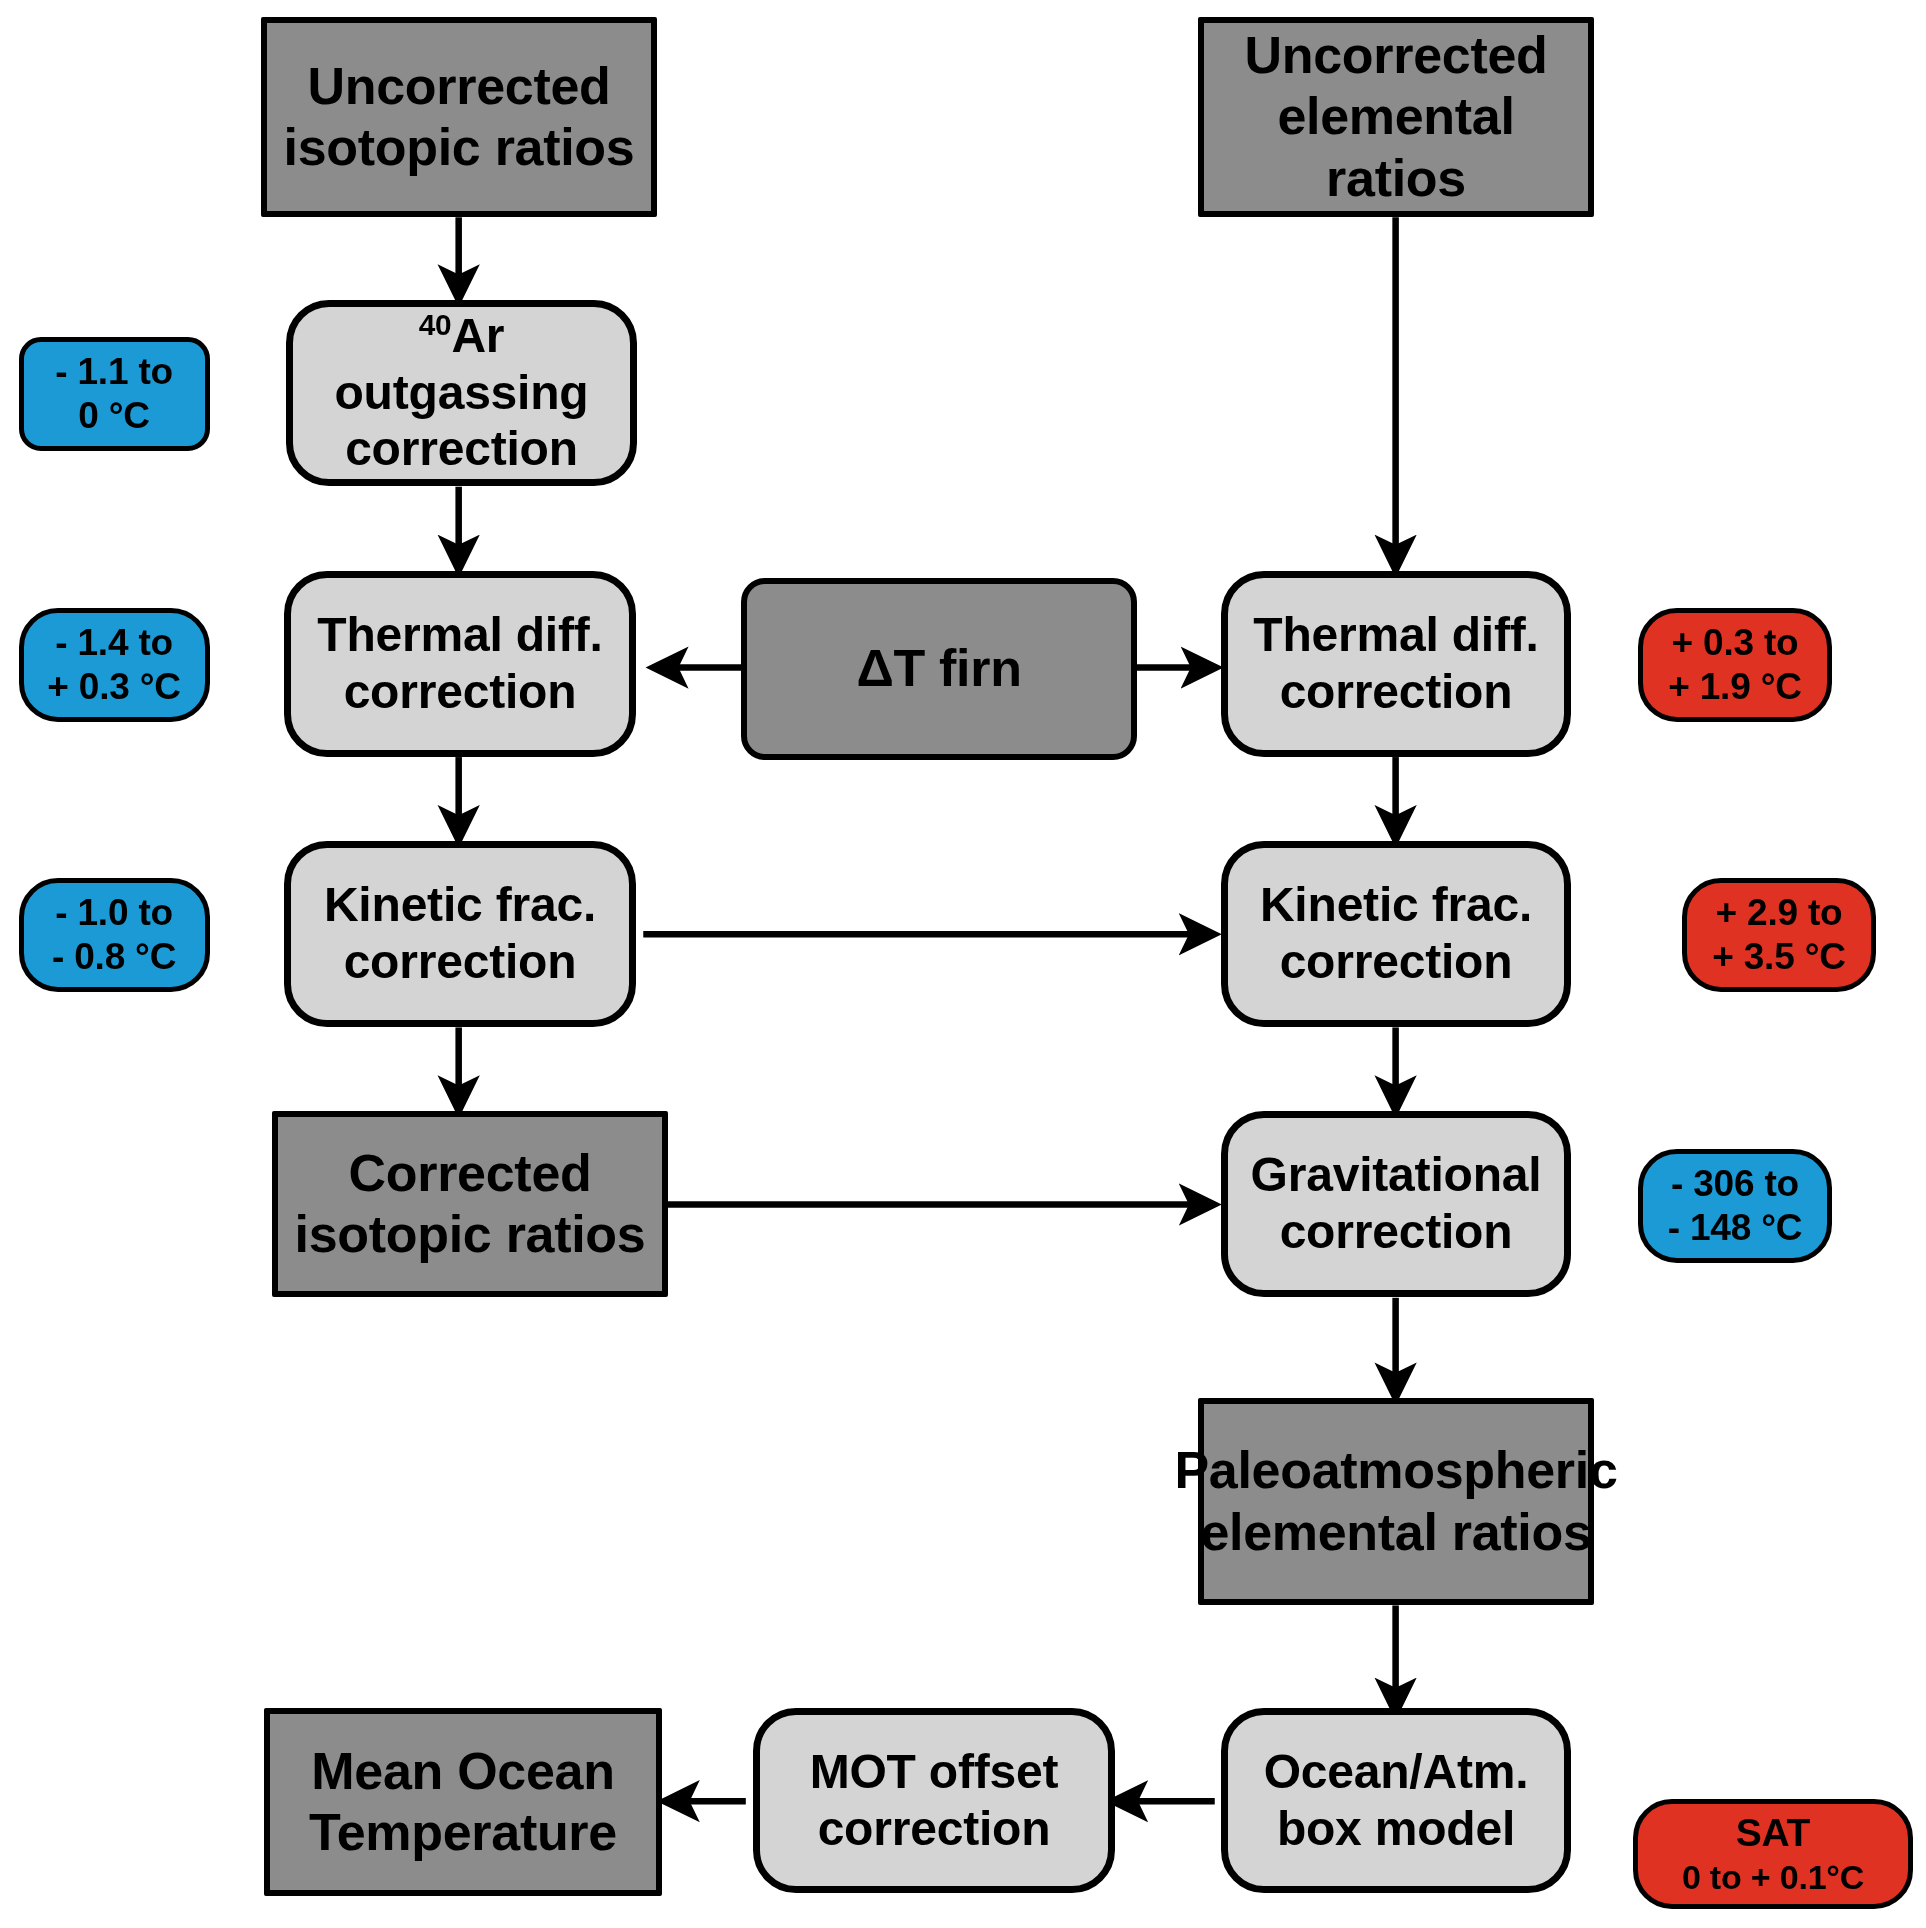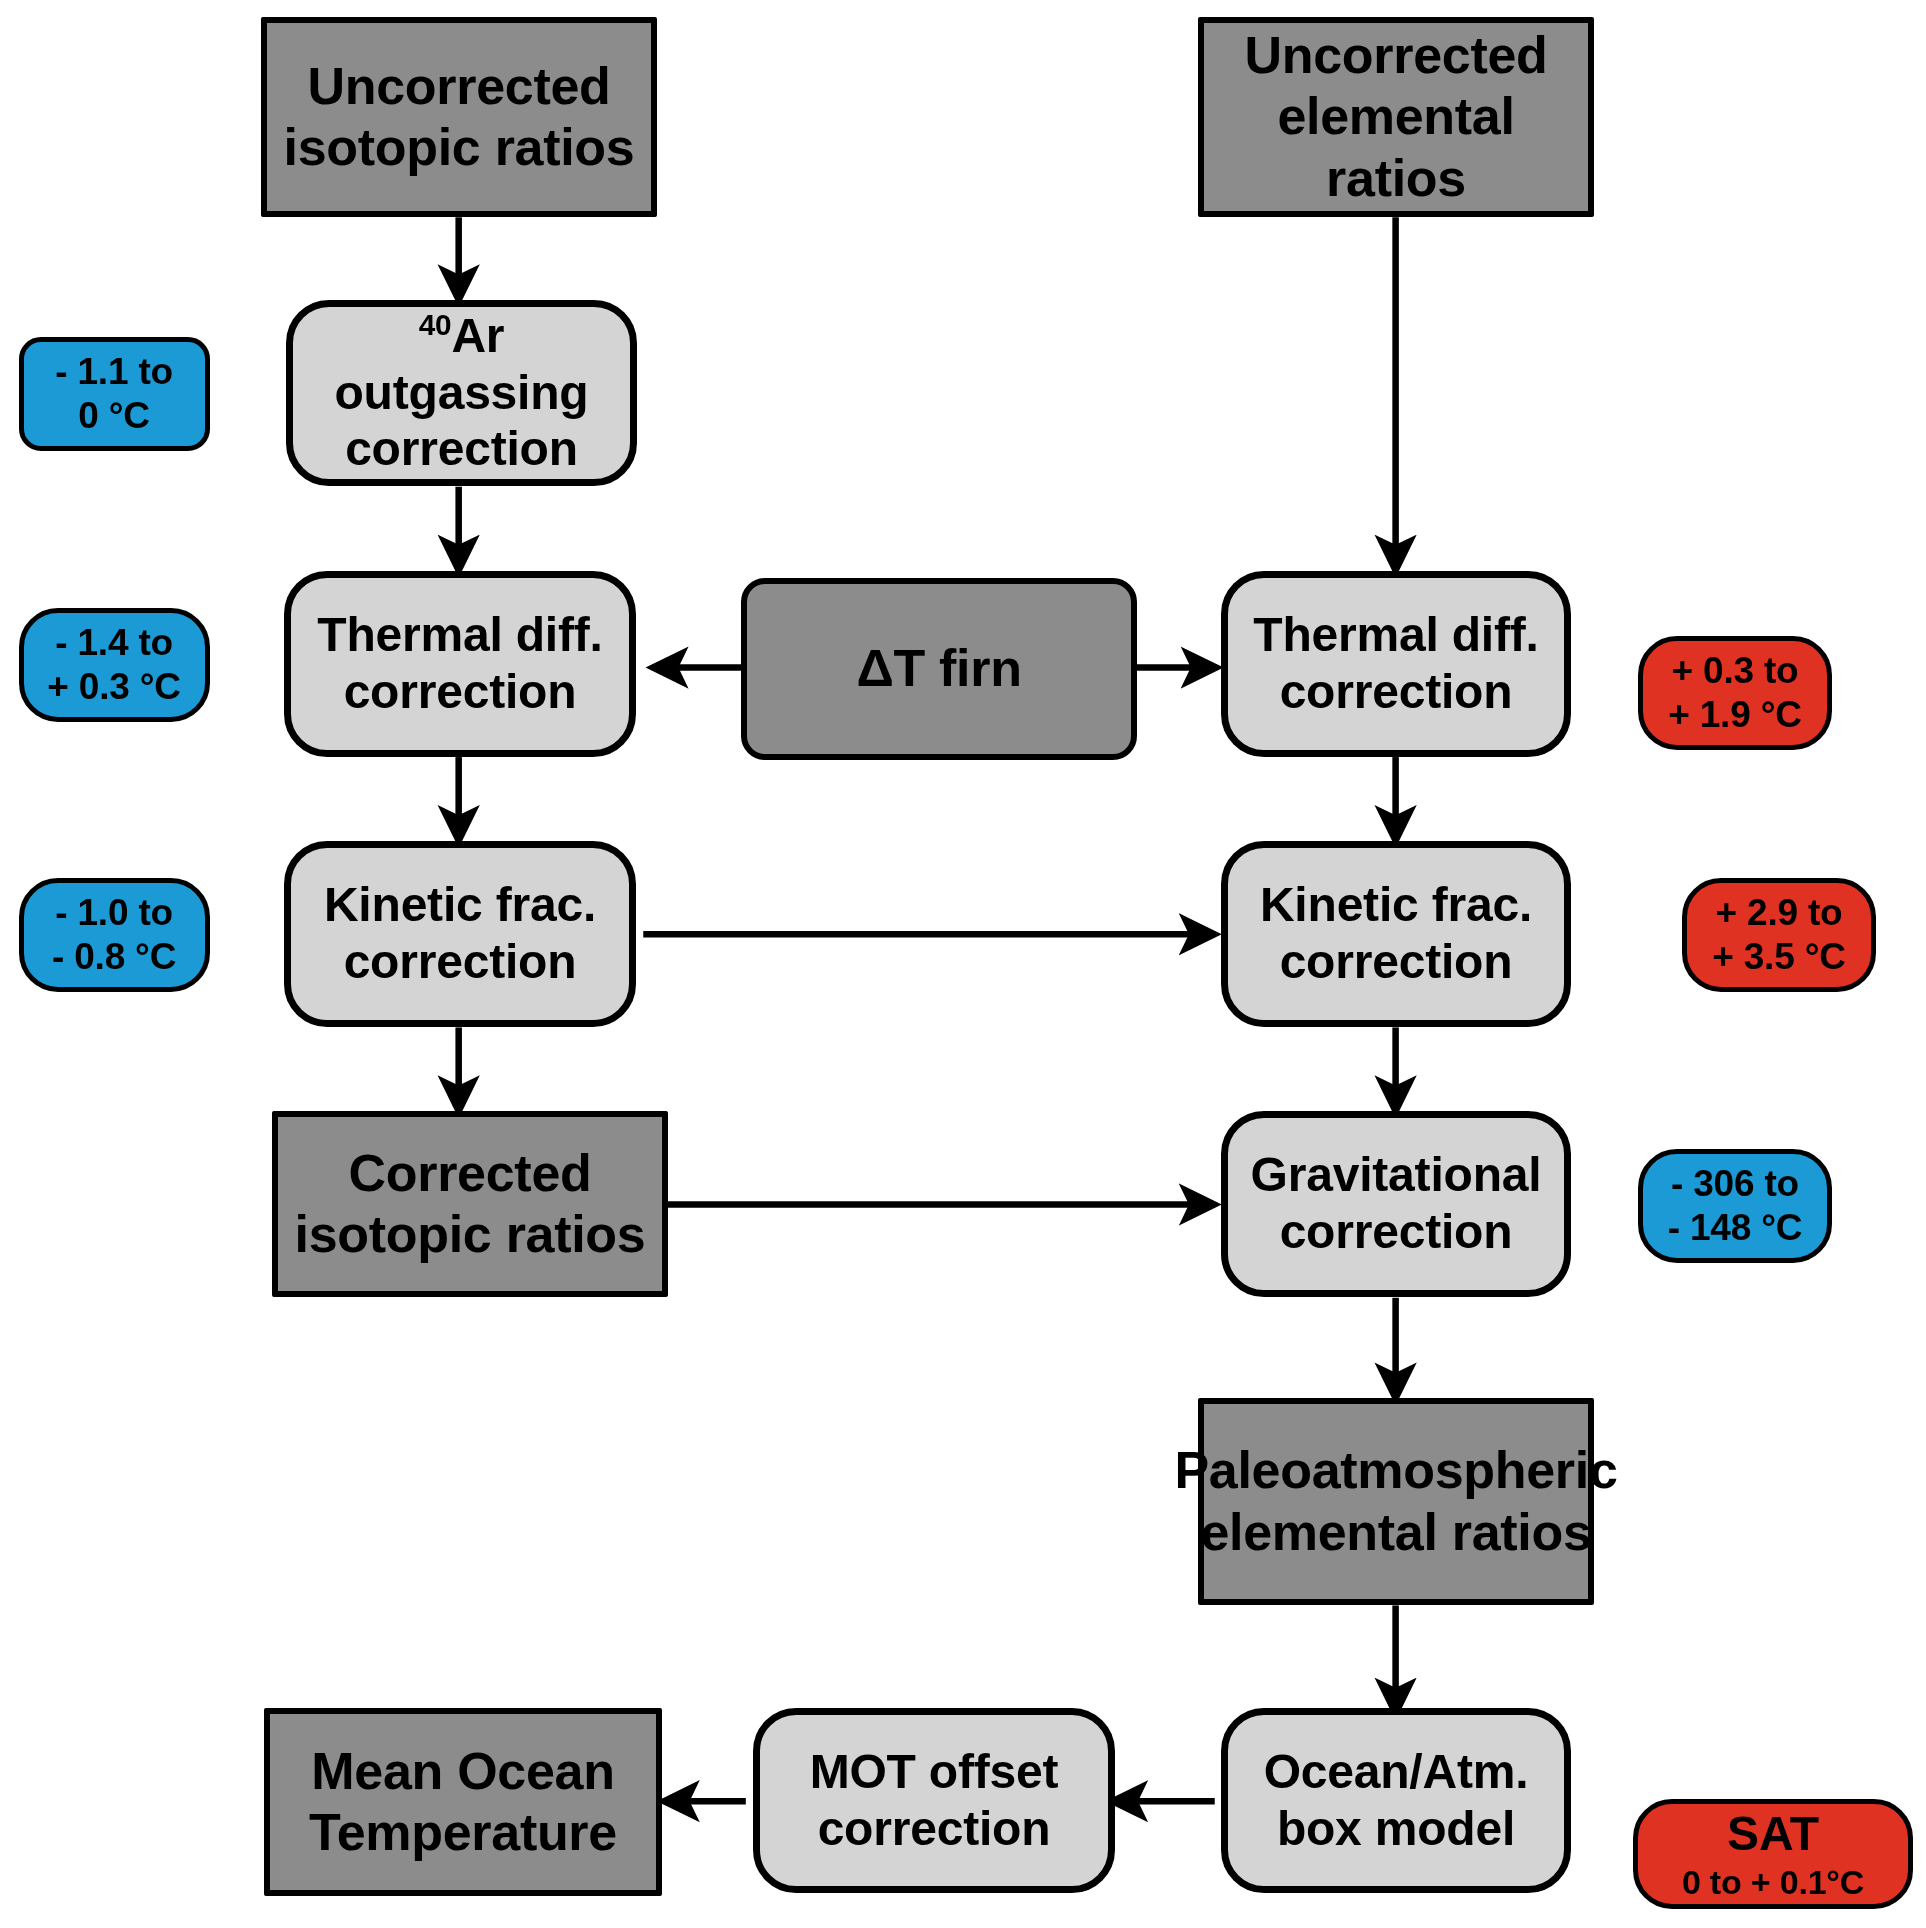--- a/index.html
+++ b/index.html
@@ -89,29 +89,29 @@
 
   <div class="badge blue" style="left:18.6px;top:337px;width:191px;height:114px;border-radius:22px;">- 1.1 to
 0 °C</div>
 
   <div class="badge blue" style="left:18.6px;top:608px;width:191px;height:114px;">- 1.4 to
 + 0.3 °C</div>
 
   <div class="badge blue" style="left:18.6px;top:878px;width:191px;height:114px;">- 1.0 to
 - 0.8 °C</div>
 
-  <div class="badge red" style="left:1638px;top:608px;width:194px;height:114px;margin-top:28px;">+ 0.3 to
+  <div class="badge red" style="left:1638px;top:608px;width:194px;height:114px;">+ 0.3 to
 + 1.9 °C</div>
 
   <div class="badge red" style="left:1682px;top:878px;width:194px;height:114px;">+ 2.9 to
 + 3.5 °C</div>
 
   <div class="badge blue" style="left:1638px;top:1149px;width:194px;height:114px;">- 306 to
 - 148 °C</div>
 
 
   <div class="badge red" style="left:1633px;top:1799px;width:280px;height:110px;flex-direction:column;font-size:34px;">
-    <span style="font-size:48px;">SAT</span>
+    <span style="font-size:39px;">SAT</span>
     <span>0 to + 0.1°C</span>
   </div>
 
 </div>
 
 
 </body></html>

